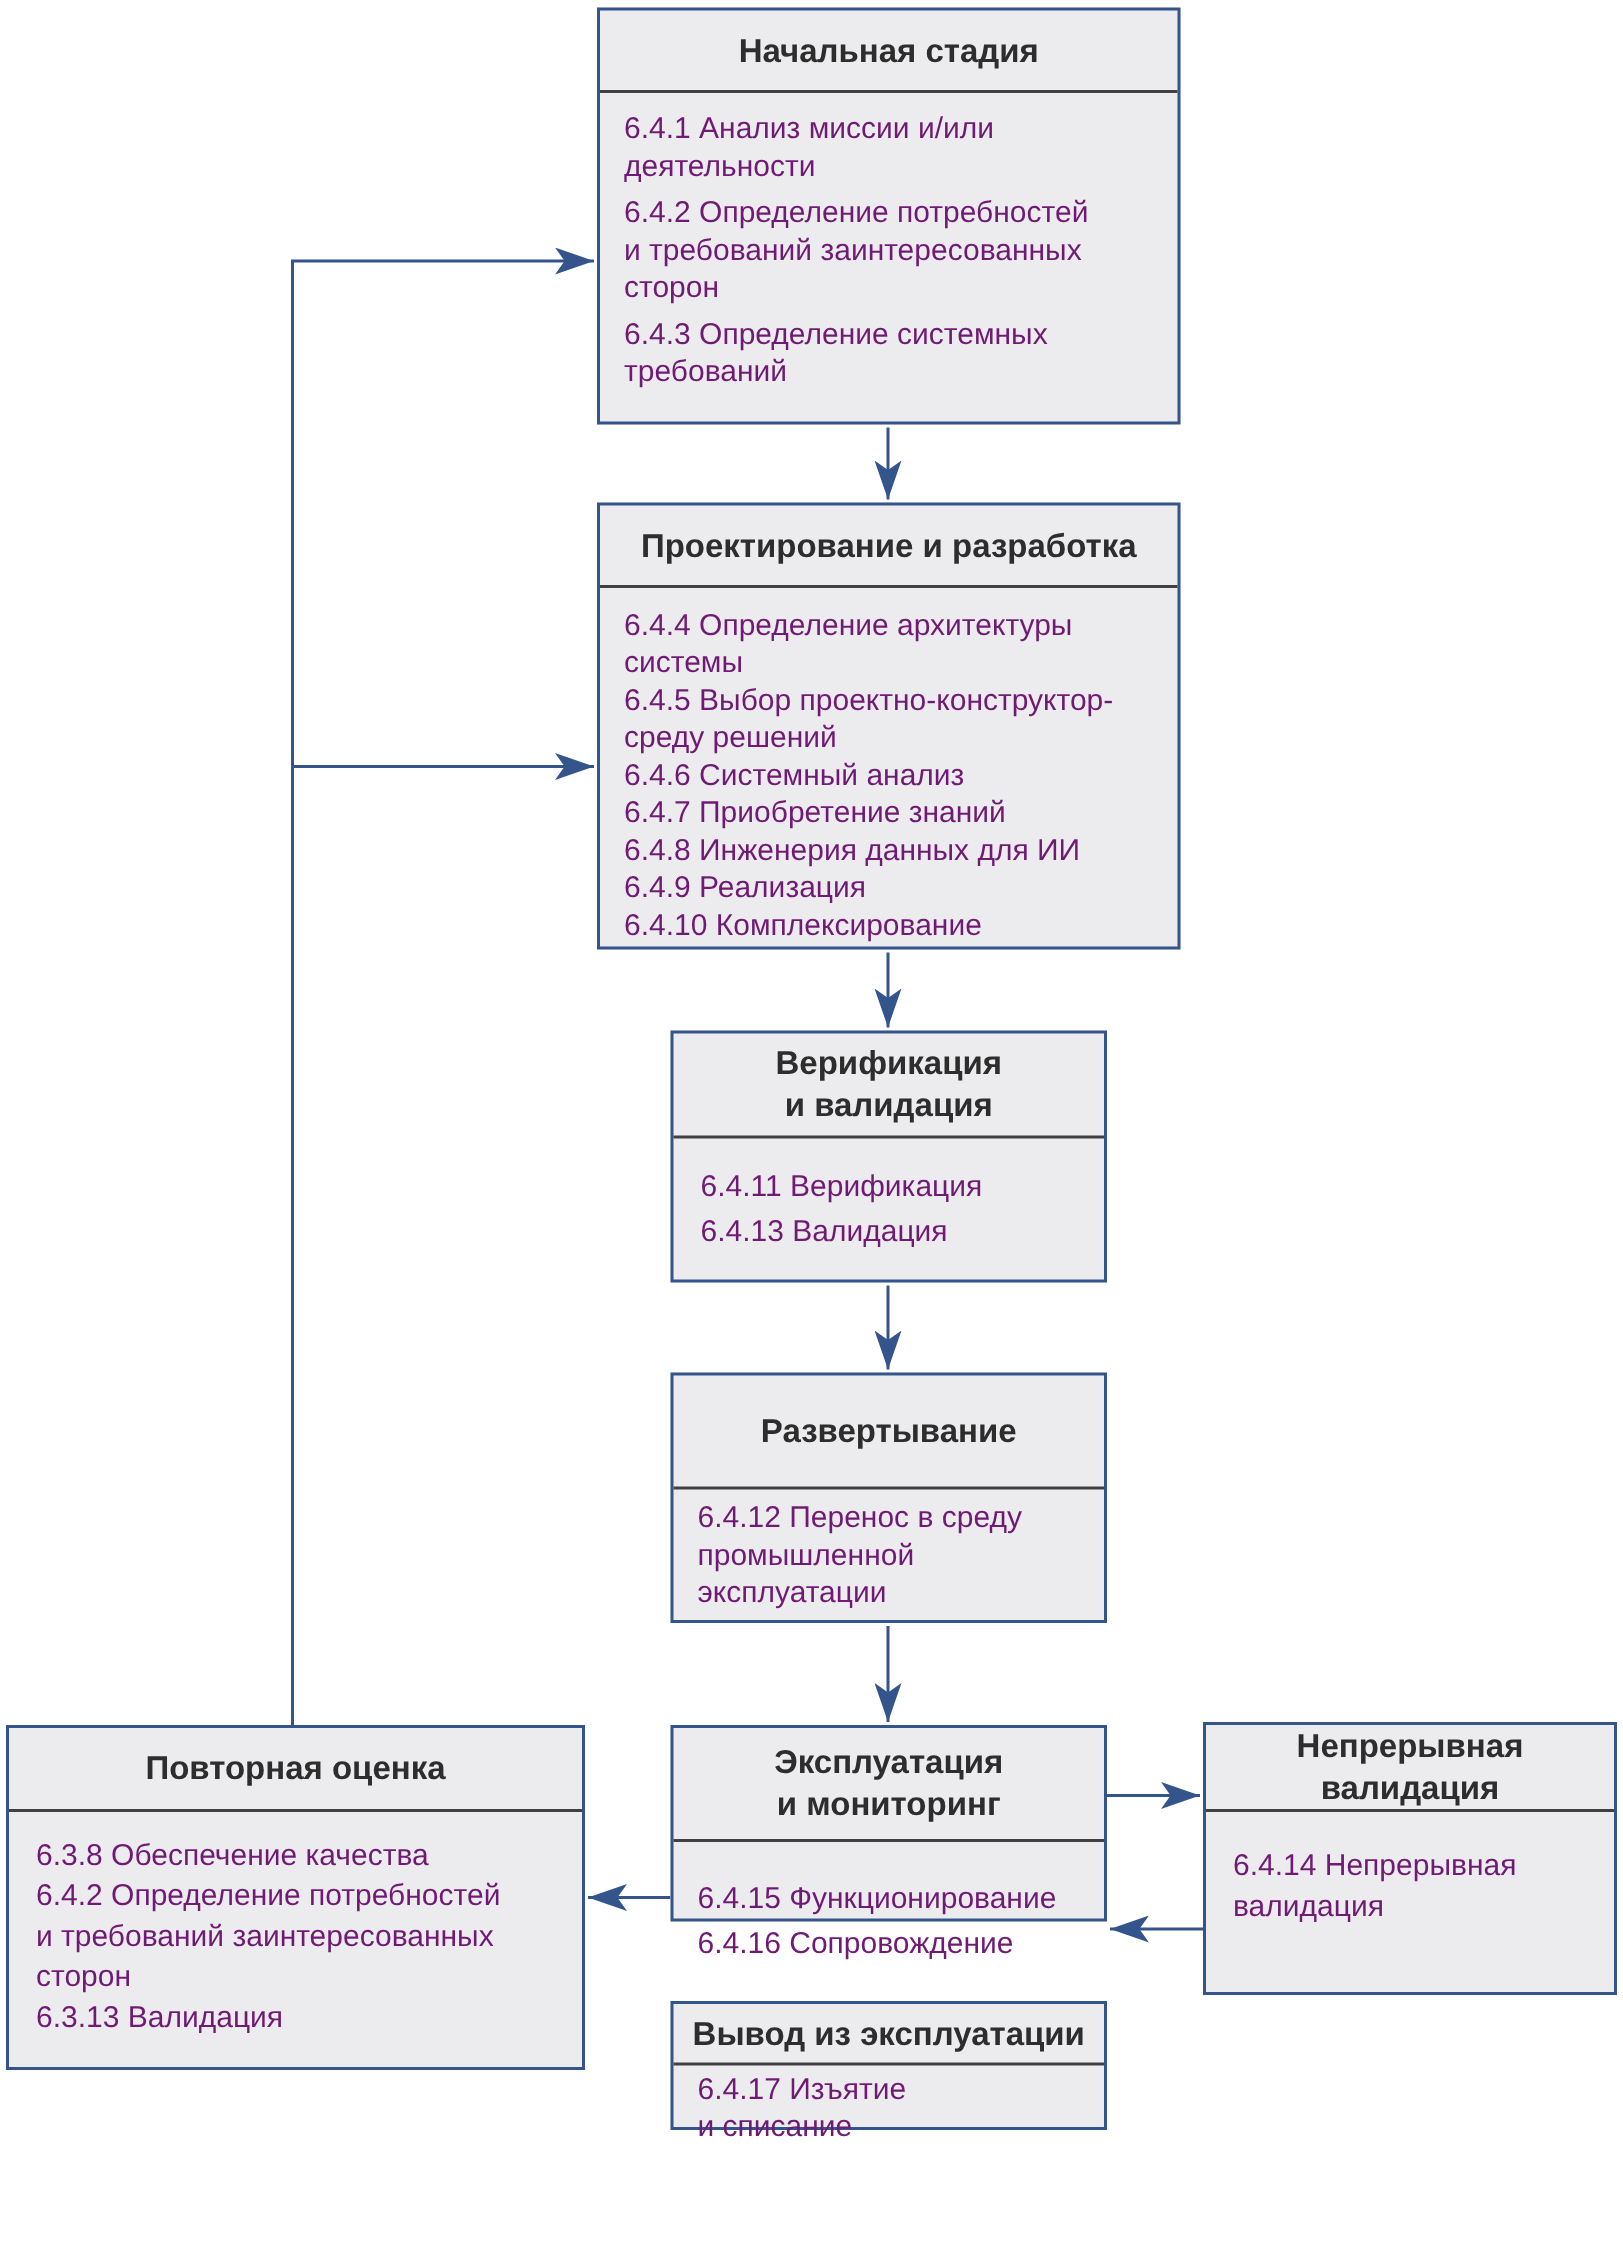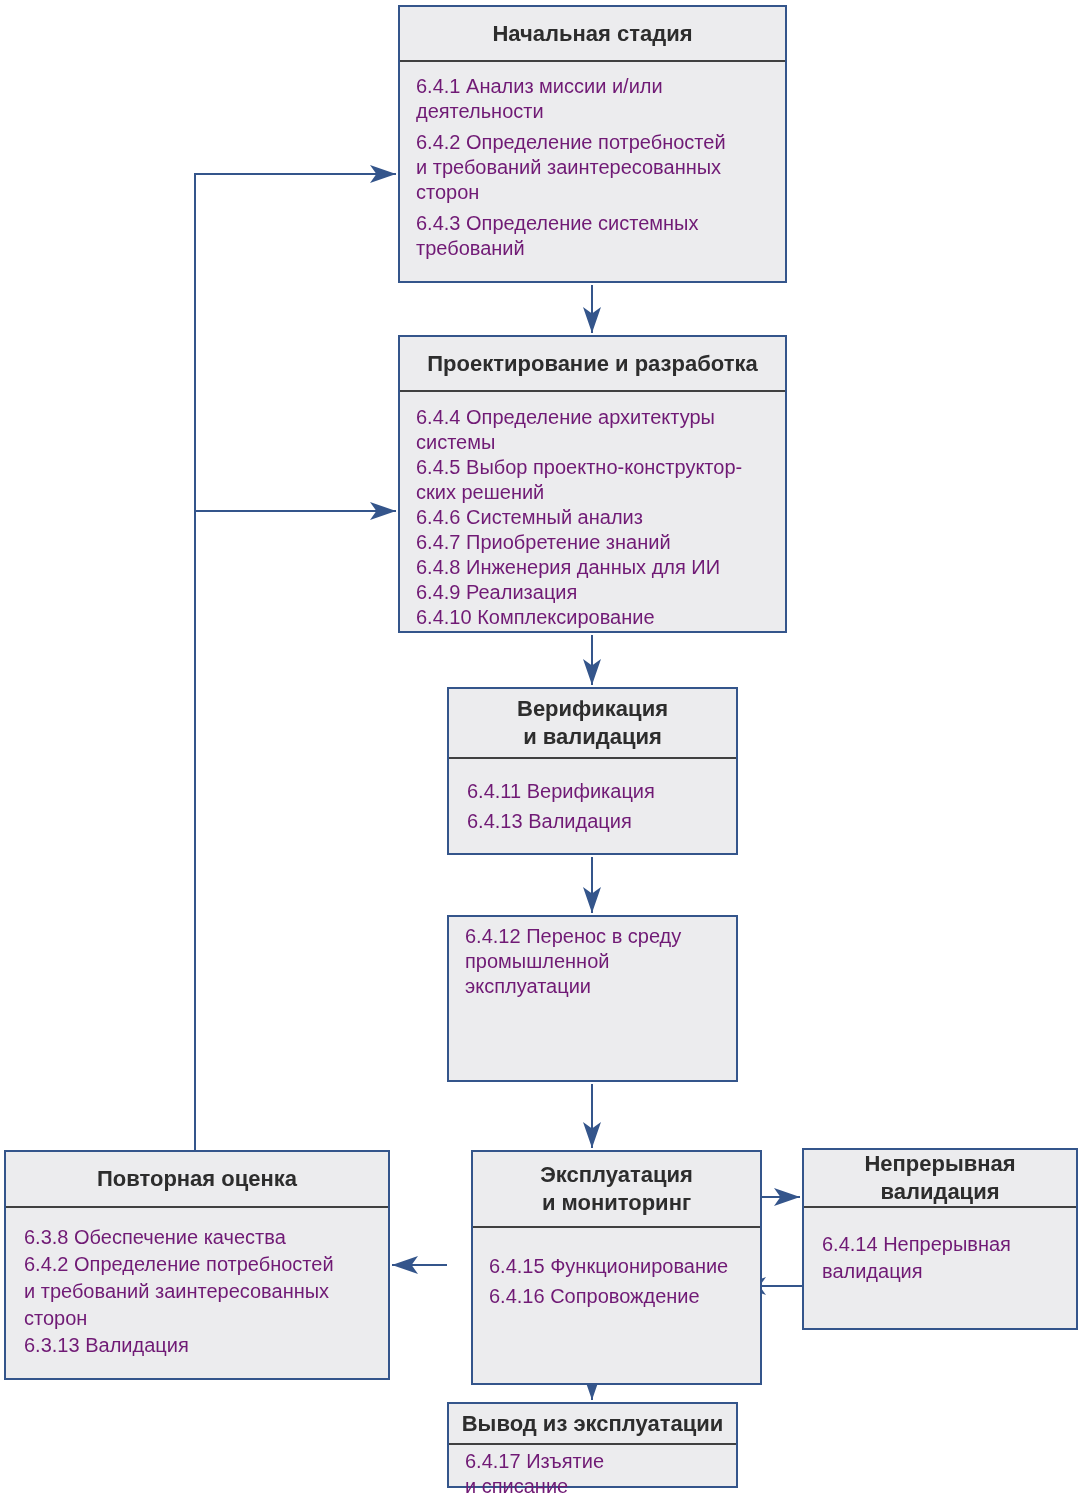--- a/index.html
+++ b/index.html
@@ -63,36 +63,36 @@
 
   #box3 { left: 447px; top: 687px;  width: 291px; height: 168px; }
   #box3 .box-header { height: 70px; }
   #box3 .box-body   { padding: 17px 18px; }
   #box3 .box-body p { line-height: 30px; }
 
   #box4 { left: 447px; top: 915px;  width: 291px; height: 167px; }
   #box4 .box-header { height: 76px; }
   #box4 .box-body   { padding: 7px 16px; }
 
-  #box5 { left: 471px; top: 1150px; width: 291px; height: 235px; }
+  #box5 { left: 447px; top: 1150px; width: 291px; height: 131px; }
   #box5 .box-header { height: 76px; }
   #box5 .box-body   { padding: 23px 16px; }
   #box5 .box-body p { line-height: 30px; }
 
   #box6 { left: 4px;   top: 1150px; width: 386px; height: 230px; }
   #box6 .box-header { height: 56px; }
   #box6 .box-body   { padding: 16px 18px; }
   #box6 .box-body p { line-height: 27px; }
 
   #box7 { left: 802px; top: 1148px; width: 276px; height: 182px; }
   #box7 .box-header { height: 58px; }
   #box7 .box-body   { padding: 23px 18px; }
   #box7 .box-body p { line-height: 27px; }
 
-  #box8 { left: 447px; top: 1402px; width: 291px; height: 86px; }
+  #box8 { left: 447px; top: 1334px; width: 291px; height: 86px; }
   #box8 .box-header { height: 41px; }
   #box8 .box-body   { padding: 4px 16px; }
 </style>
 </head>
 <body>
 
 <div id="canvas">
 
   <svg id="arrow-layer" viewBox="0 0 1082 1508" xmlns="http://www.w3.org/2000/svg">
     <defs>
@@ -126,39 +126,40 @@
 требований</p>
     </div>
   </div>
 
   <div class="box" id="box2">
     <div class="box-header">Проектирование и разработка</div>
     <div class="box-body">
       <p>6.4.4 Определение архитектуры
 системы</p>
       <p>6.4.5 Выбор проектно-конструктор-
-ских решений</p>
+среду решений</p>
       <p>6.4.6 Системный анализ</p>
       <p>6.4.7 Приобретение знаний</p>
       <p>6.4.8 Инженерия данных для ИИ</p>
       <p>6.4.9 Реализация</p>
       <p>6.4.10 Комплексирование</p>
     </div>
   </div>
 
   <div class="box" id="box3">
     <div class="box-header">Верификация
 и валидация</div>
     <div class="box-body">
       <p>6.4.11 Верификация</p>
       <p>6.4.13 Валидация</p>
     </div>
   </div>
 
   <div class="box" id="box4">
+    <div class="box-header">Развертывание</div>
     <div class="box-body">
       <p>6.4.12 Перенос в среду
 промышленной
 эксплуатации</p>
     </div>
   </div>
 
   <div class="box" id="box5">
     <div class="box-header">Эксплуатация
 и мониторинг</div>

